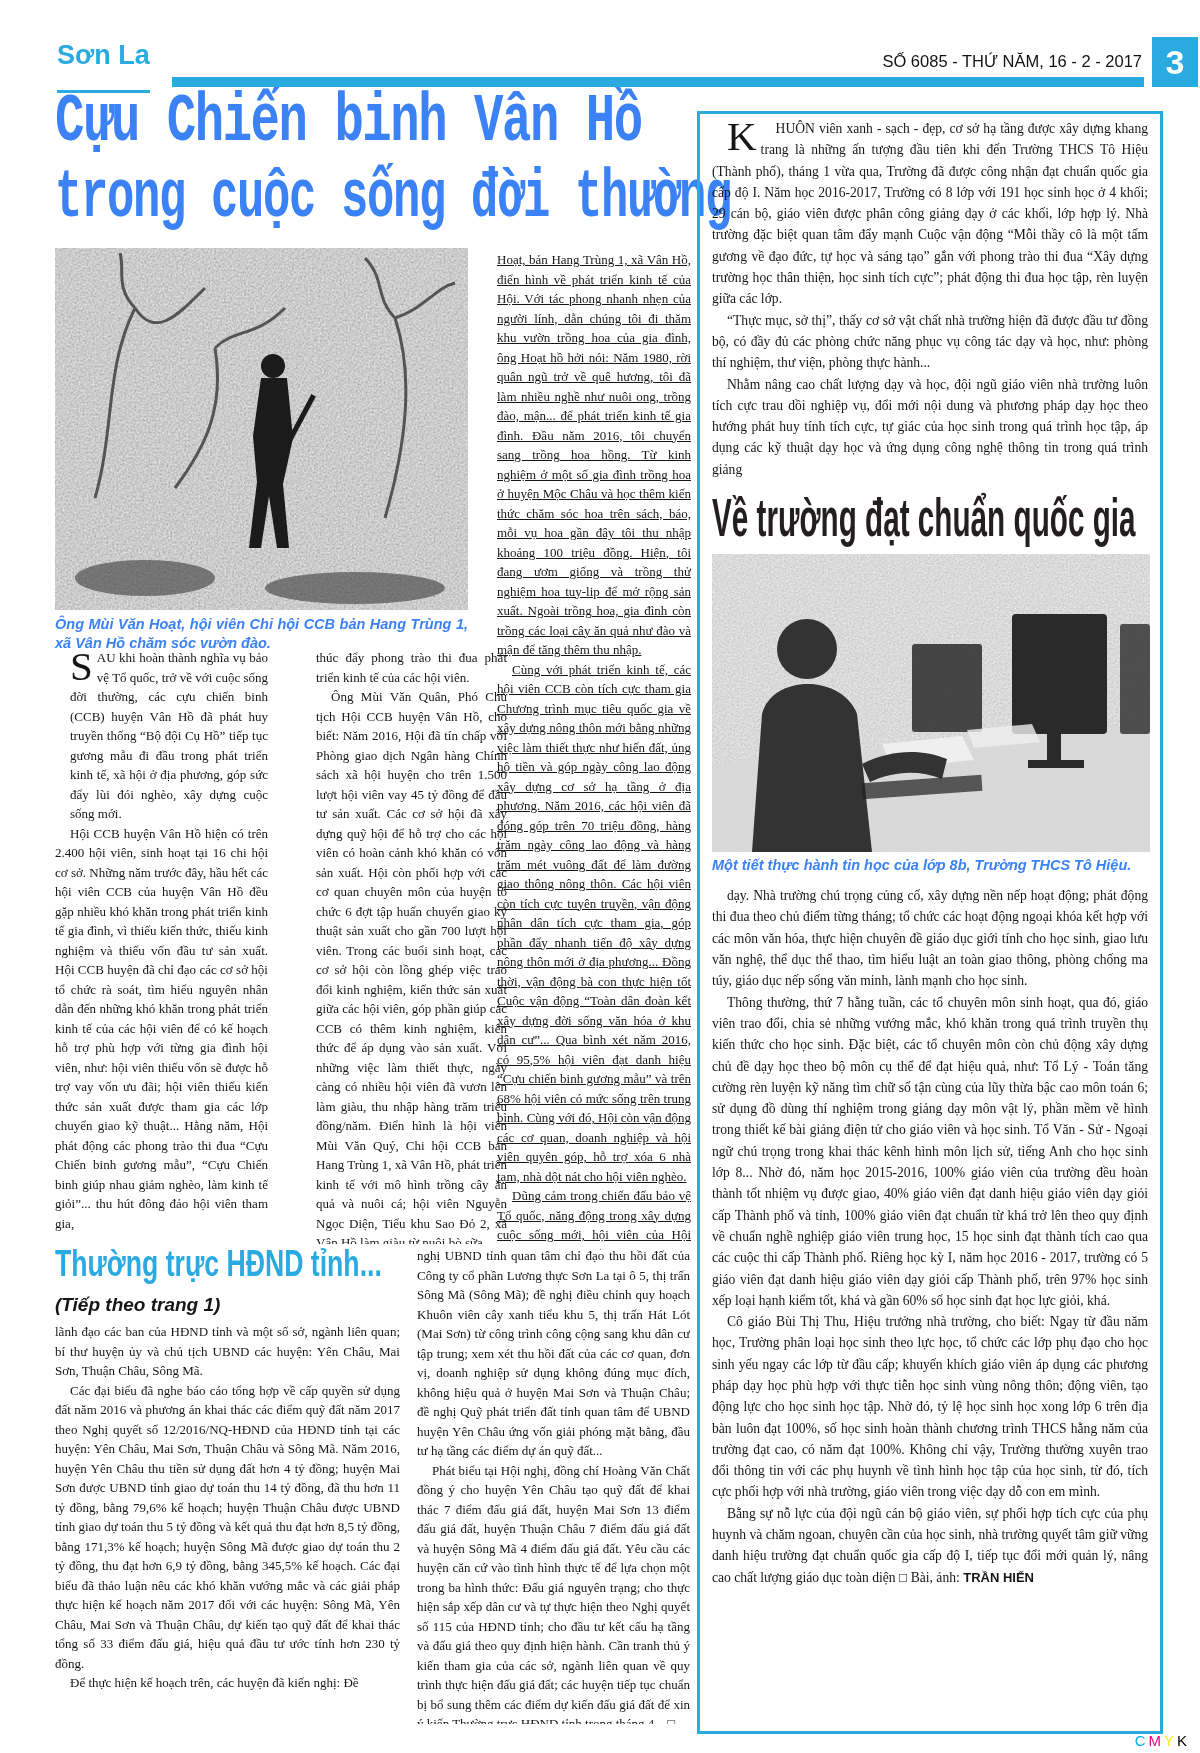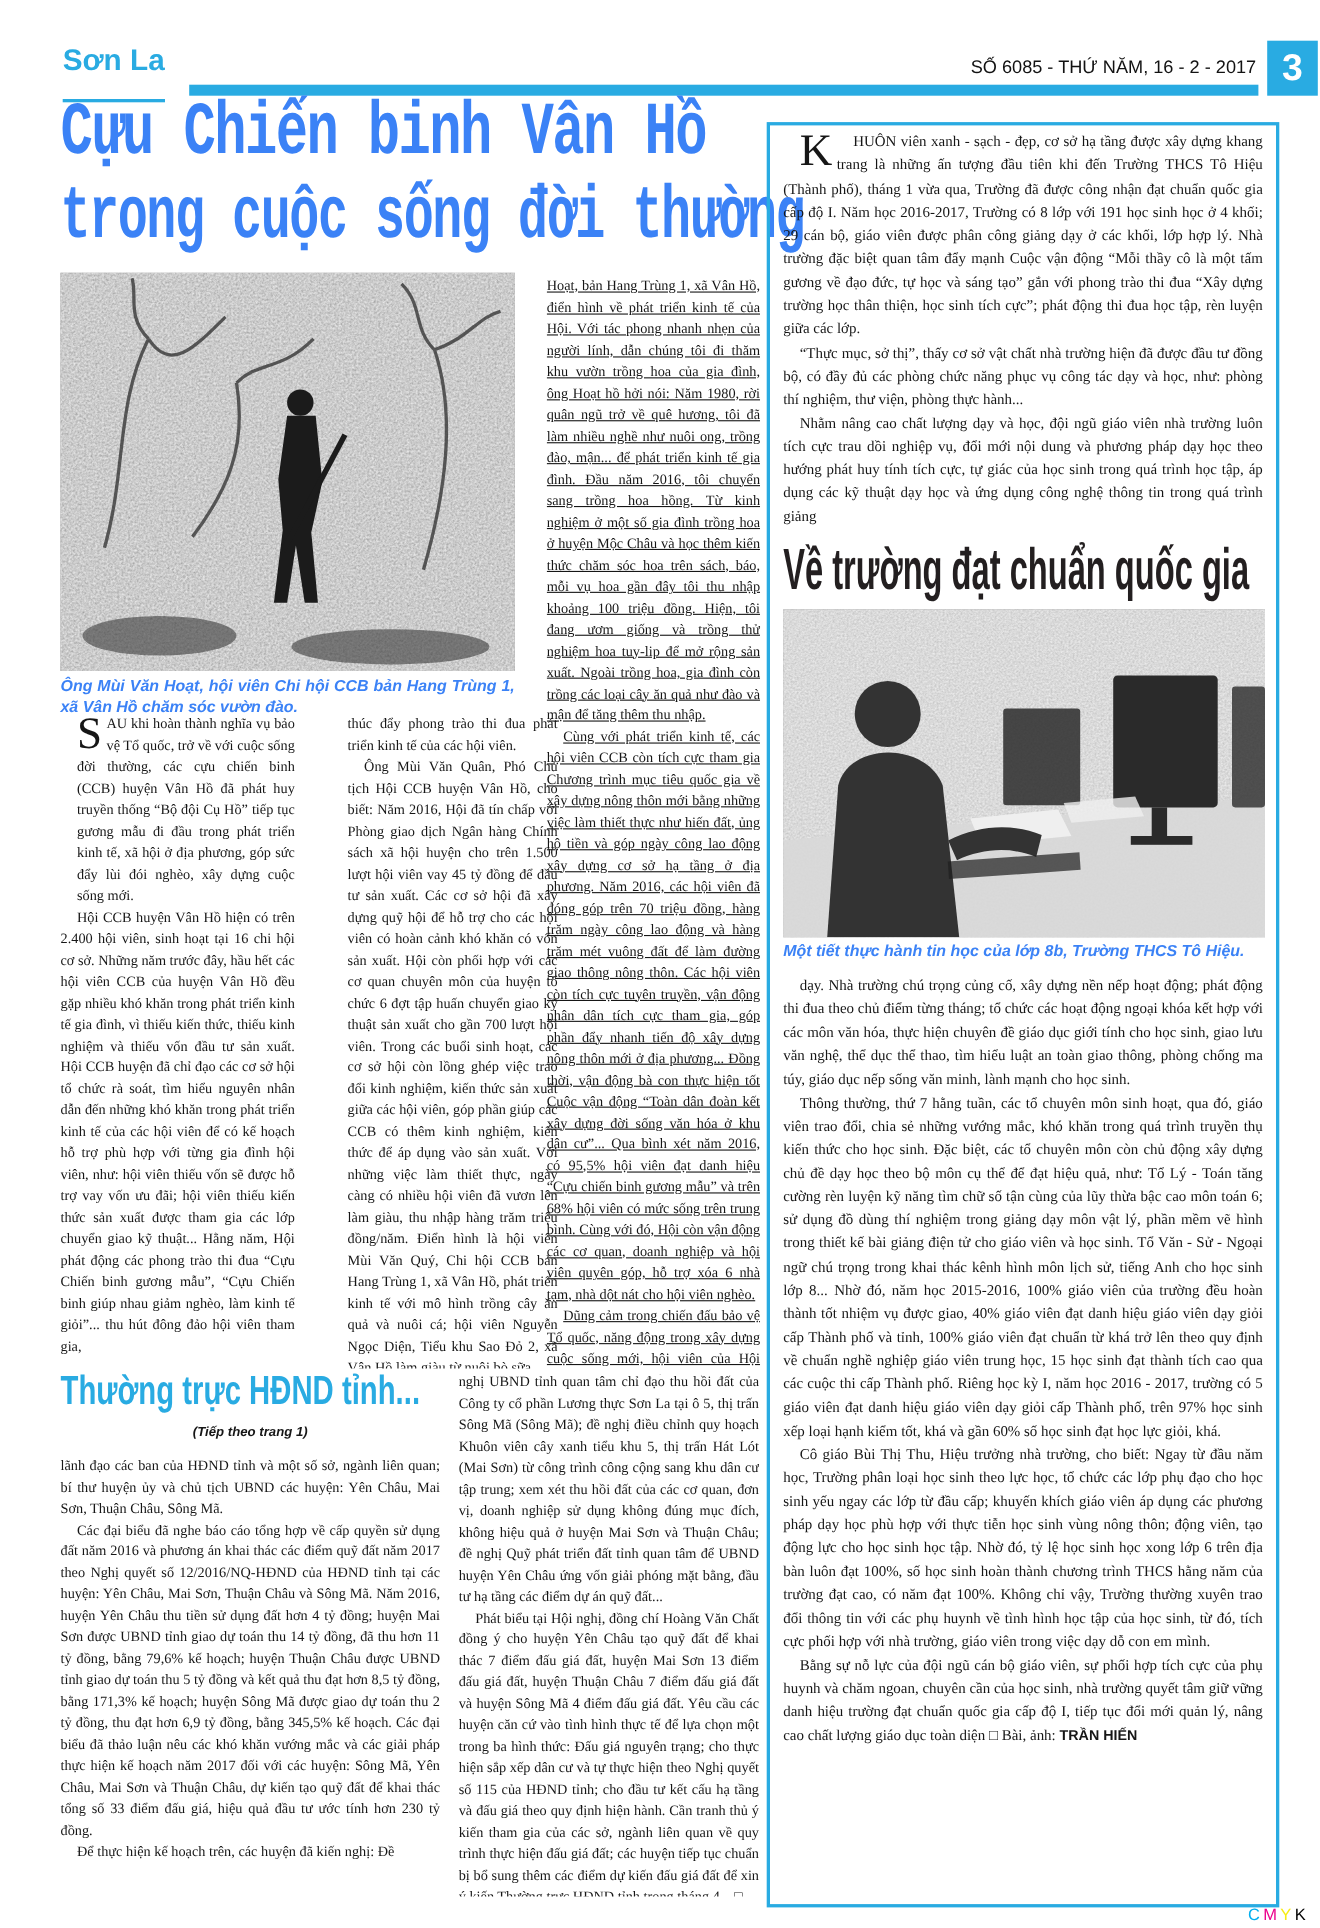--- a/index.html
+++ b/index.html
@@ -38,22 +38,22 @@
   .dc p:first-child{text-indent:0;margin-left:15px;}
   .dc p:first-child::first-letter{float:left;font-size:41px;line-height:33px;padding:2px 4px 0 0;}
   .ccb-col1{left:55px;top:648px;width:213px;height:596px;}
   .ccb-col2{left:277px;top:648px;width:191px;height:596px;margin-left:39px;}
   .ccb-col3{left:497px;top:250px;width:194px;height:1000px;text-decoration:underline;}
 
   
   .hdnd-title{position:absolute;left:55px;top:1244px;color:#29abe2;
               font-family:"Liberation Sans",sans-serif;font-weight:bold;white-space:nowrap;
               font-size:37px;line-height:40px;transform:scaleX(0.72);transform-origin:0 0;}
-  .hdnd-note{position:absolute;left:55px;top:1294px;width:345px;text-align:center;
-             font-family:"Liberation Sans",sans-serif;font-weight:bold;font-style:italic;font-size:12px;}
+  .hdnd-note{position:absolute;left:55px;top:1294px;width:345px;text-align:left;
+             font-family:"Liberation Sans",sans-serif;font-weight:bold;font-style:italic;font-size:19px;}
   .hdnd-col1{left:55px;top:1322px;width:345px;height:428px;}
   .hdnd-col2{left:417px;top:1246px;width:273px;height:478px;}
 
   
   .box{position:absolute;left:697px;top:111px;width:466px;height:1623px;border:3px solid #29abe2;
        box-sizing:border-box;padding:4px 12px;overflow:hidden;}
   .box .bodytext{font-size:13.6px;line-height:21.3px;text-align:justify;}
   .box .bodytext p{margin:0;text-indent:15px;}
   .box-title{font-family:"Liberation Sans",sans-serif;font-weight:bold;color:#231f20;
              white-space:nowrap;font-size:53px;line-height:56px;margin:10px 0 8px 0;

